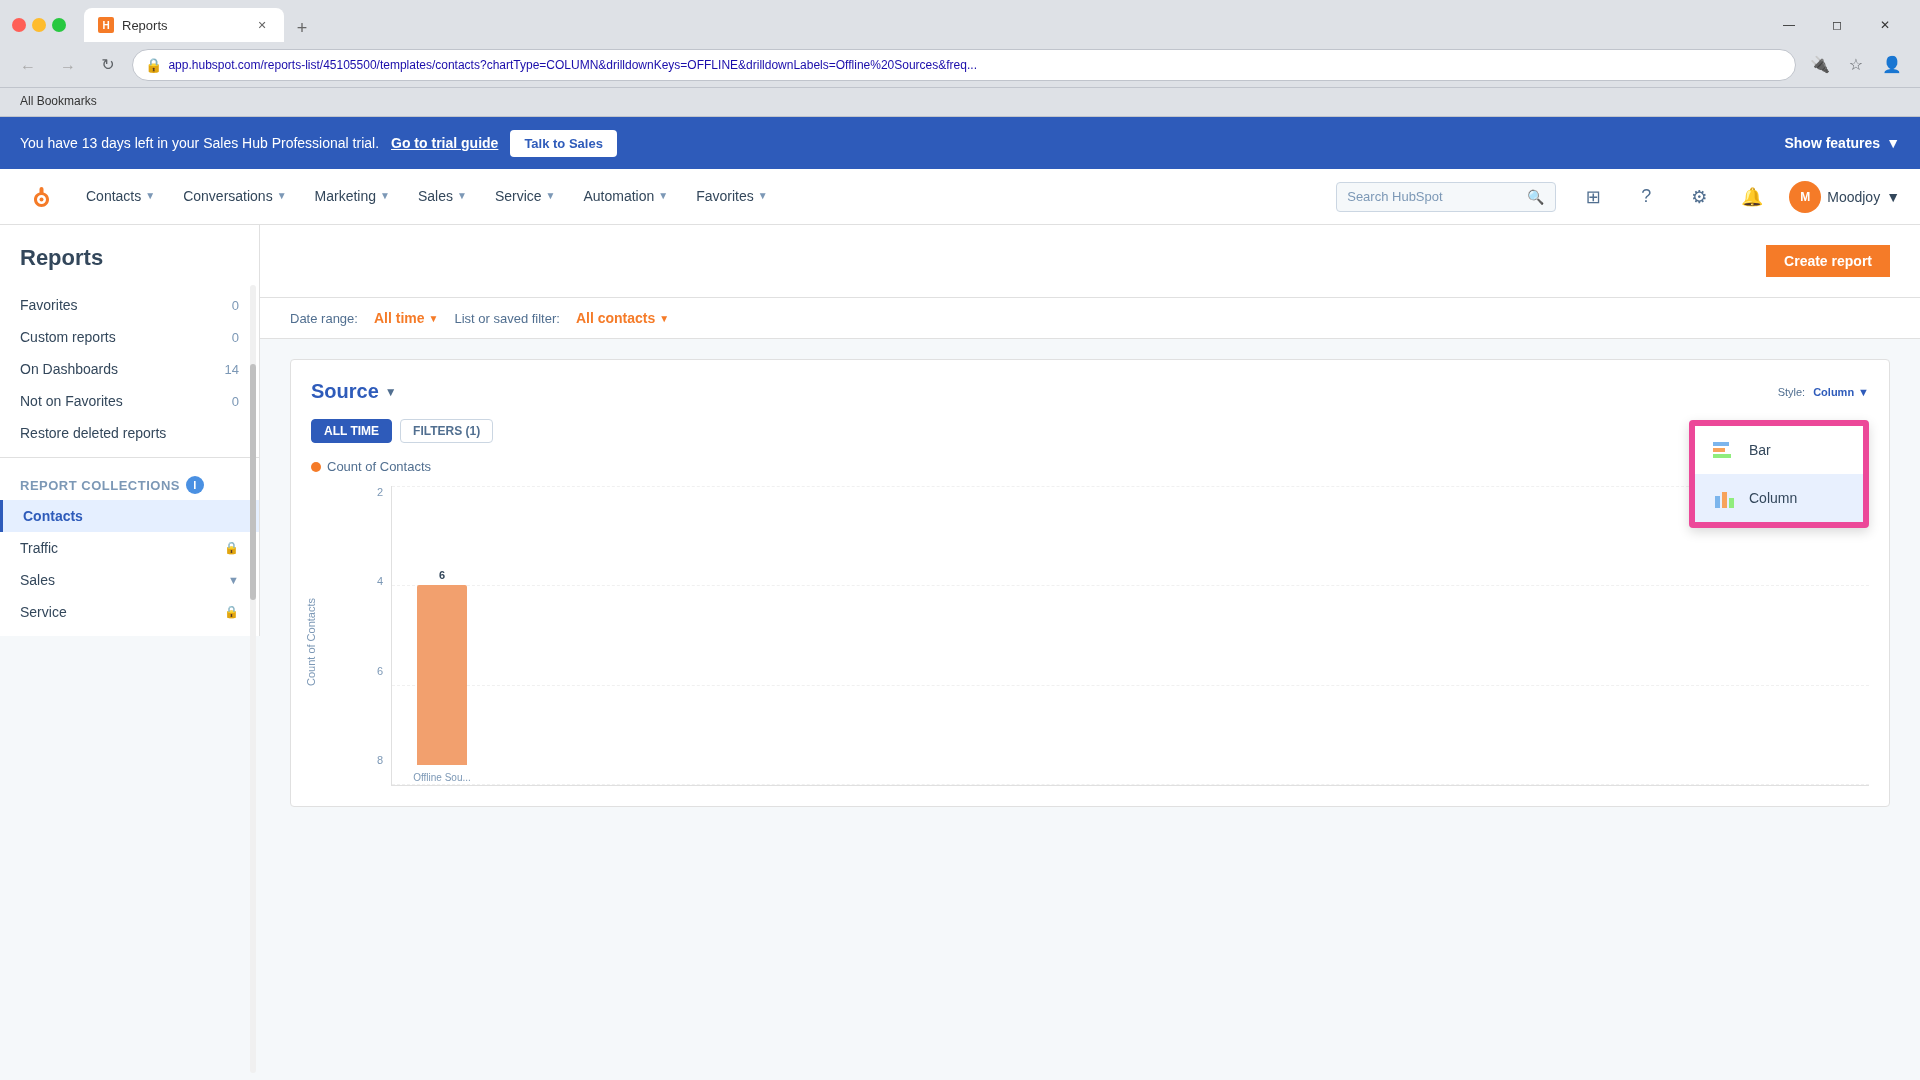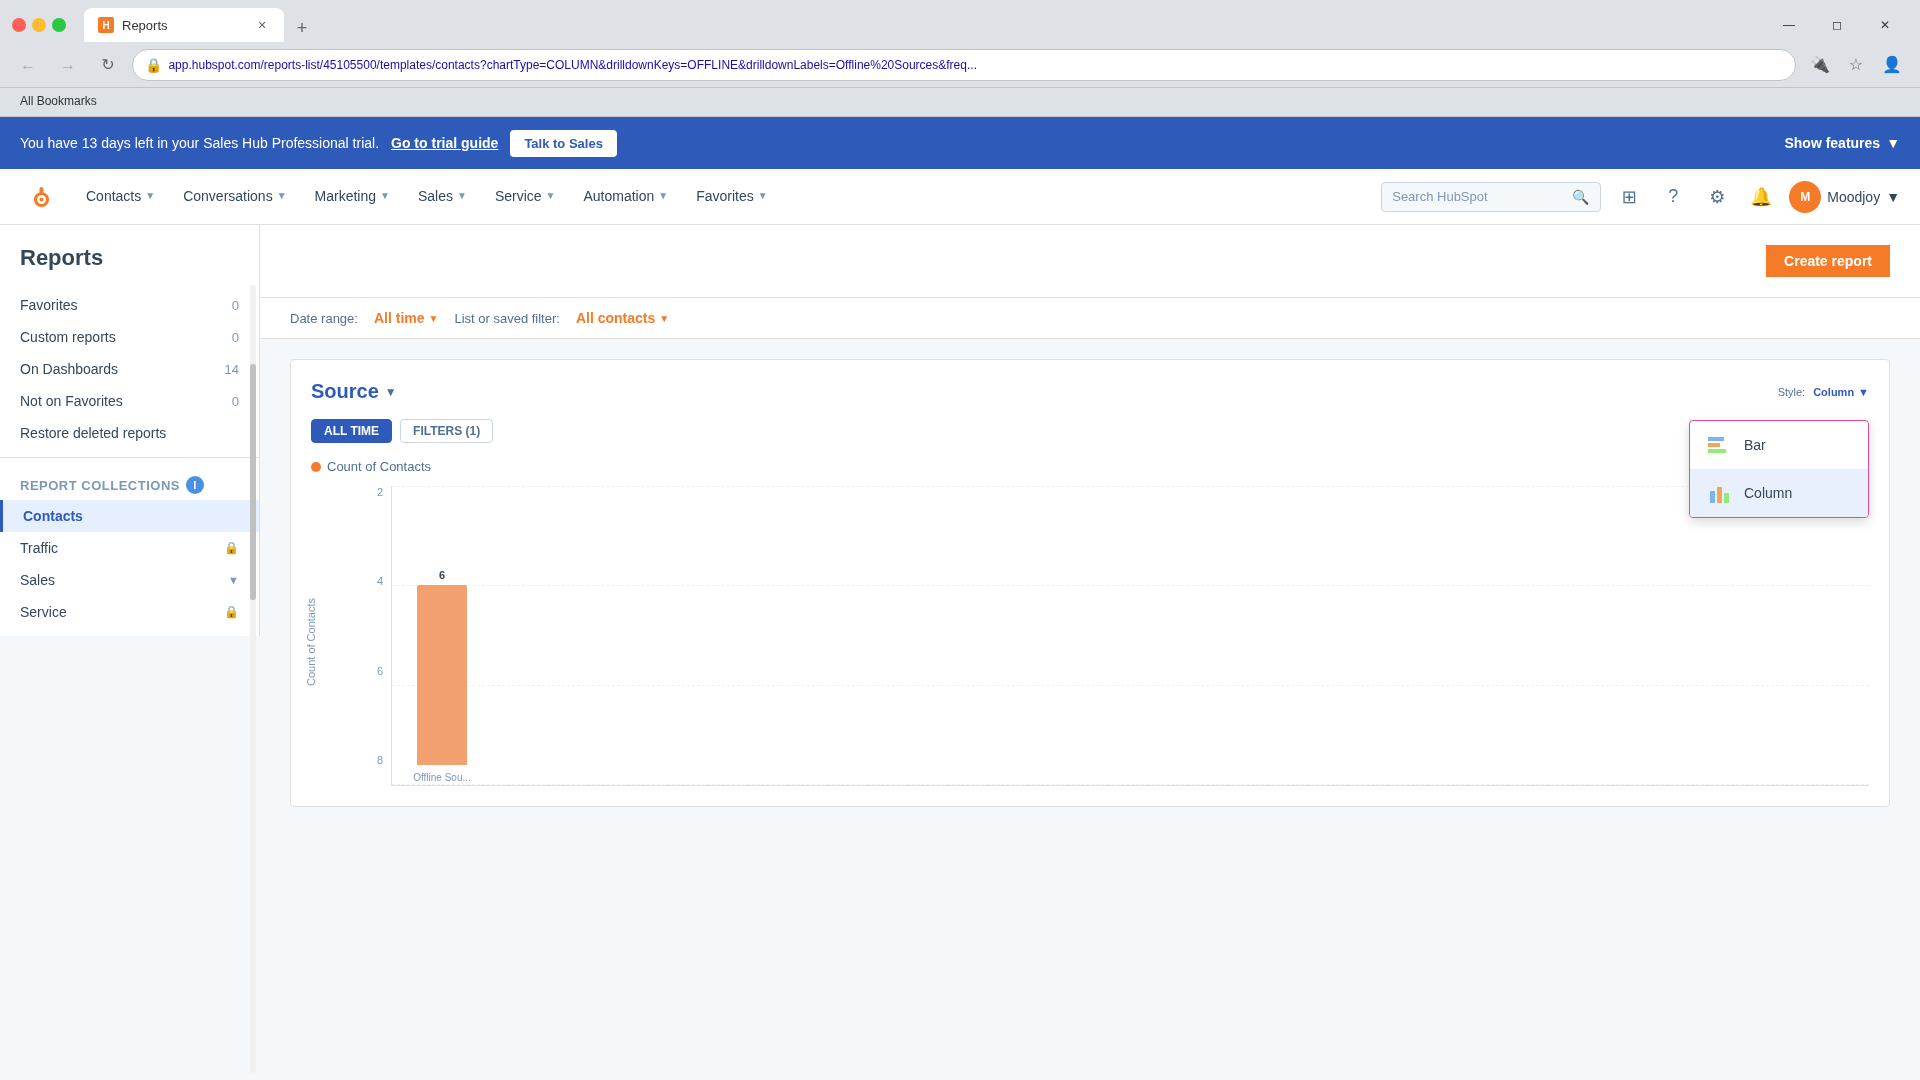--- a/index.html
+++ b/index.html
@@ -43,21 +43,21 @@
     .talk-sales-btn { background: white; color: #2e5bba; border: none; padding: 6px 14px; border-radius: 4px; cursor: pointer; font-weight: 600; font-size: 13px; }
     .trial-banner-right { display: flex; align-items: center; gap: 6px; cursor: pointer; font-size: 14px; font-weight: 600; color: white; }
 
     
     .hubspot-nav { background: white; border-bottom: 1px solid #e0e0e0; height: 56px; display: flex; align-items: center; padding: 0 20px; gap: 0; }
     .hs-logo { width: 36px; height: 36px; margin-right: 16px; }
     .hs-logo svg { width: 36px; height: 36px; }
     .nav-menu { display: flex; align-items: center; flex: 1; gap: 0; }
     .nav-item { display: flex; align-items: center; gap: 4px; padding: 8px 14px; cursor: pointer; color: #33475b; font-size: 14px; font-weight: 500; position: relative; height: 56px; border-bottom: 2px solid transparent; }
     .nav-item .chevron { font-size: 10px; color: #7c98b6; }
-    .nav-right { display: flex; align-items: center; gap: 12px; margin-left: auto; }
+    .nav-right { display: flex; align-items: center; gap: 21px; margin-left: auto; }
     .nav-icon-btn { width: 32px; height: 32px; border-radius: 50%; display: flex; align-items: center; justify-content: center; cursor: pointer; color: #516f90; font-size: 18px; }
     .search-bar { display: flex; align-items: center; background: #f5f8fa; border: 1px solid #cbd6e2; border-radius: 4px; padding: 6px 10px; width: 220px; gap: 8px; }
     .search-bar input { border: none; background: none; outline: none; font-size: 13px; color: #516f90; width: 100%; }
     .search-bar input::placeholder { color: #7c98b6; }
     .user-menu { display: flex; align-items: center; gap: 6px; cursor: pointer; color: #33475b; font-size: 14px; }
     .user-avatar { width: 32px; height: 32px; border-radius: 50%; background: #f57b28; color: white; display: flex; align-items: center; justify-content: center; font-size: 12px; font-weight: bold; }
 
     
     .main-layout { display: flex; flex: 1; background: #f5f8fa; }
 
@@ -89,21 +89,21 @@
     
     .report-content { flex: 1; padding: 20px 30px; overflow: auto; }
     .report-card { background: white; border: 1px solid #e0e0e0; border-radius: 4px; padding: 20px; position: relative; }
     .report-card-header { display: flex; align-items: center; justify-content: space-between; margin-bottom: 16px; text-align: right; }
     .report-title { font-size: 20px; font-weight: 700; color: #2e5bba; display: flex; align-items: center; gap: 6px; cursor: pointer; }
     .report-title .chevron-down { font-size: 12px; color: #516f90; }
     .style-selector { display: flex; align-items: center; gap: 8px; color: #516f90; font-size: 11px; }
     .style-value { color: #2e5bba; font-weight: 600; display: flex; align-items: center; gap: 4px; cursor: pointer; }
 
     
-    .style-dropdown { position: absolute; right: 20px; top: 60px; background: white; border: 1px solid #ec4899; border-radius: 4px; box-shadow: 0 4px 12px rgba(0,0,0,0.15); z-index: 100; min-width: 180px; overflow: hidden; }
+    .style-dropdown { position: absolute; right: 20px; top: 60px; background: white; border: 6px solid #ec4899; border-radius: 4px; box-shadow: 0 4px 12px rgba(0,0,0,0.15); z-index: 100; min-width: 180px; overflow: hidden; }
     .style-option { display: flex; align-items: center; gap: 10px; padding: 10px 16px; cursor: pointer; font-size: 14px; color: #33475b; }
     .style-option.selected { background: #e8f0fe; }
     .style-icon { width: 28px; height: 28px; display: flex; align-items: center; justify-content: center; }
 
     
     .chart-filters { display: flex; gap: 8px; margin-bottom: 16px; }
     .chart-filter-btn { padding: 4px 12px; border-radius: 4px; border: 1px solid #cbd6e2; font-size: 12px; font-weight: 600; cursor: pointer; background: none; color: #516f90; }
     .chart-filter-btn.active { background: #2e5bba; color: white; border-color: #2e5bba; }
 
     

